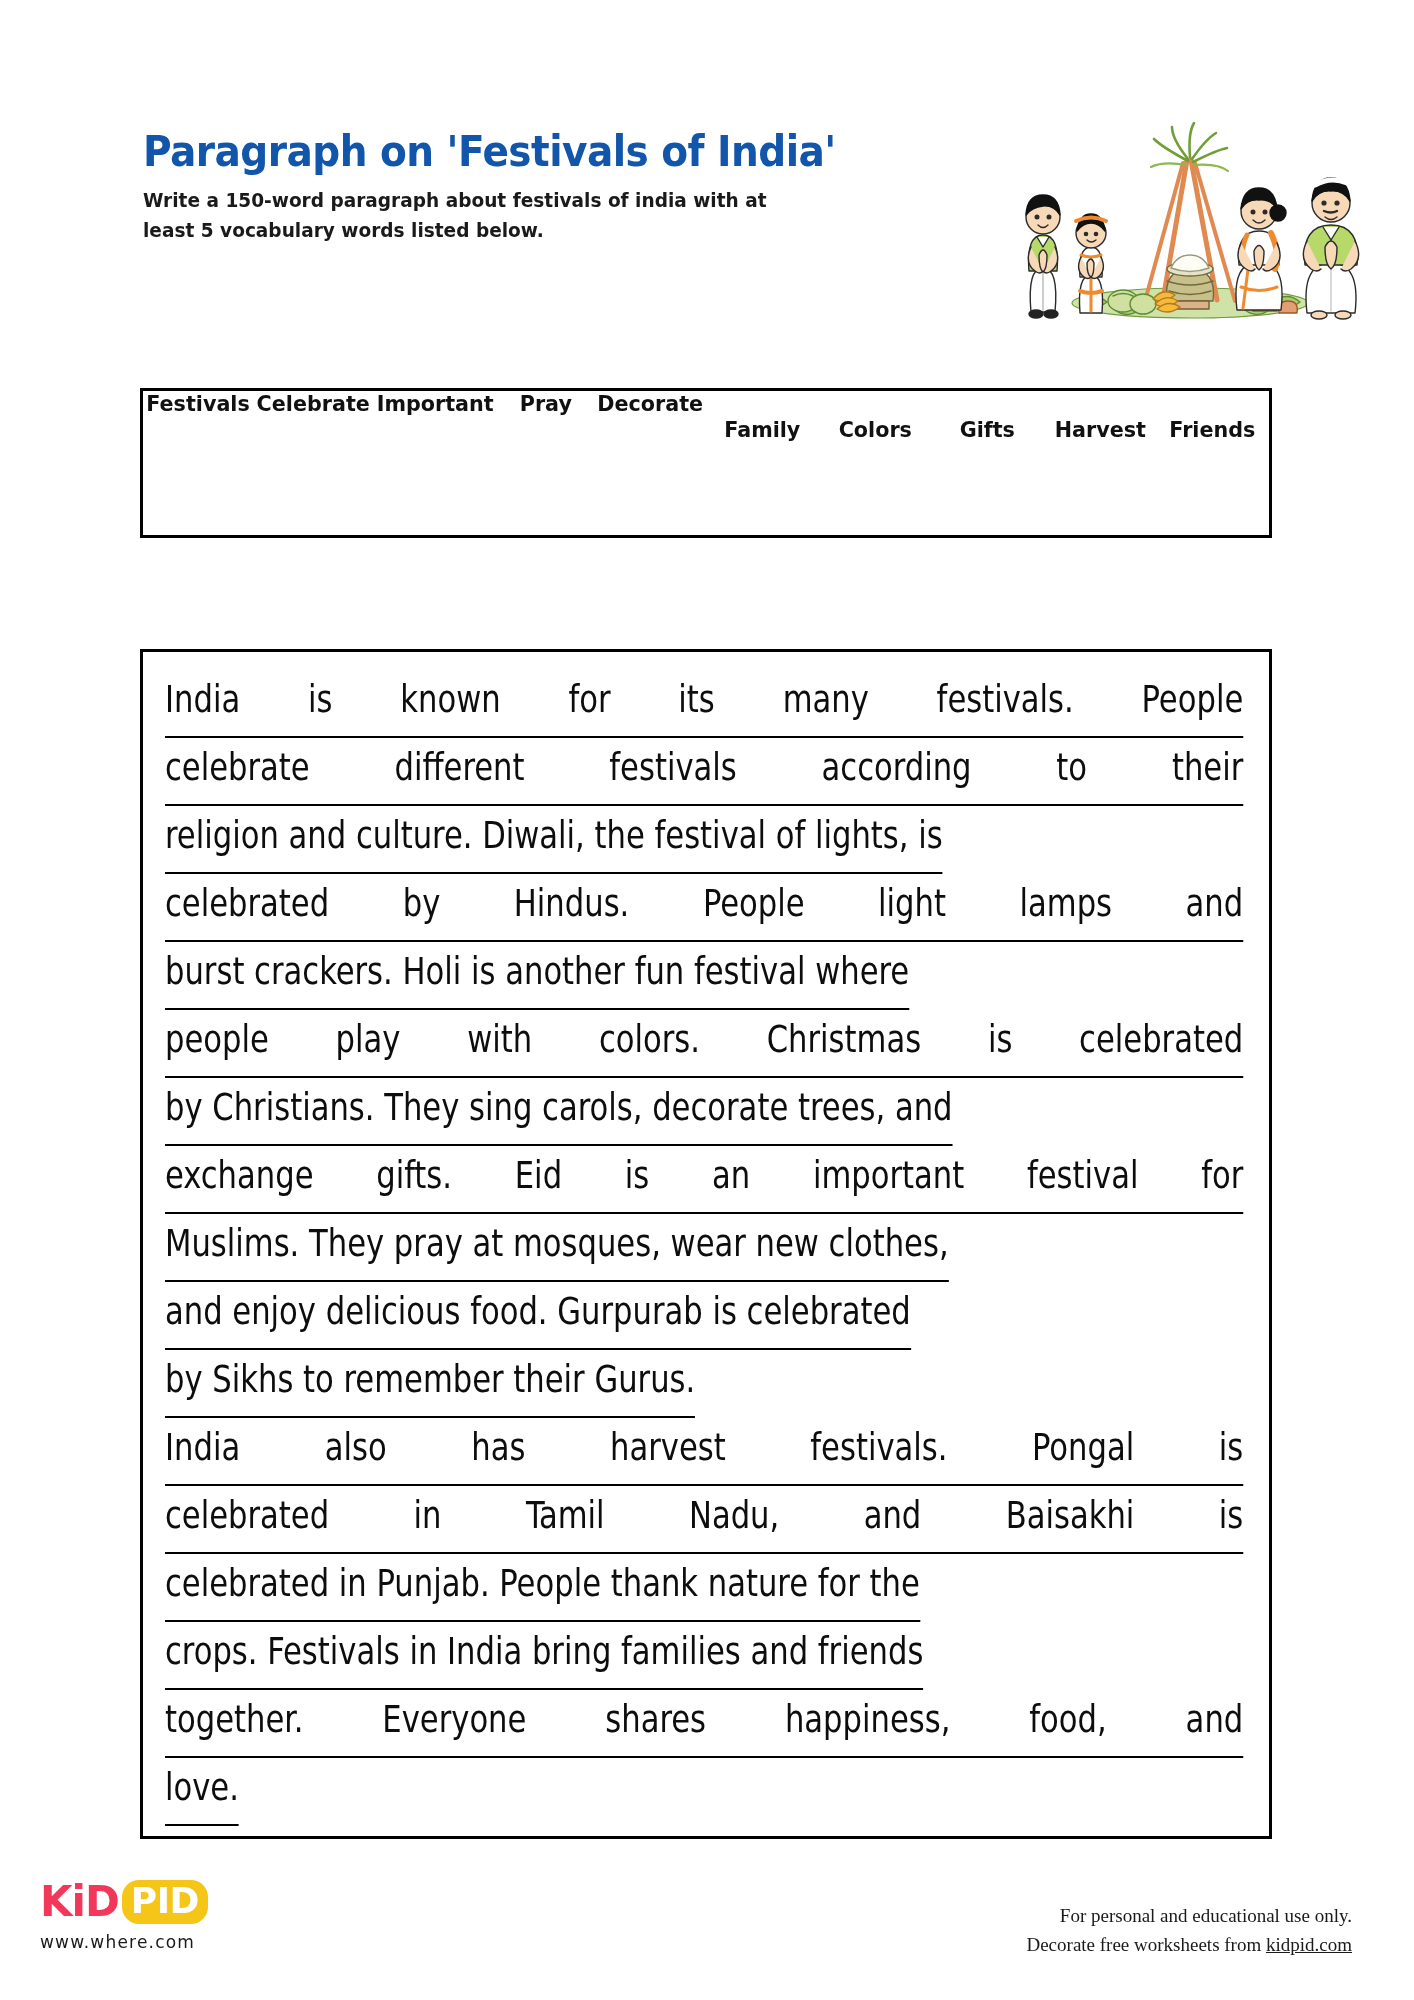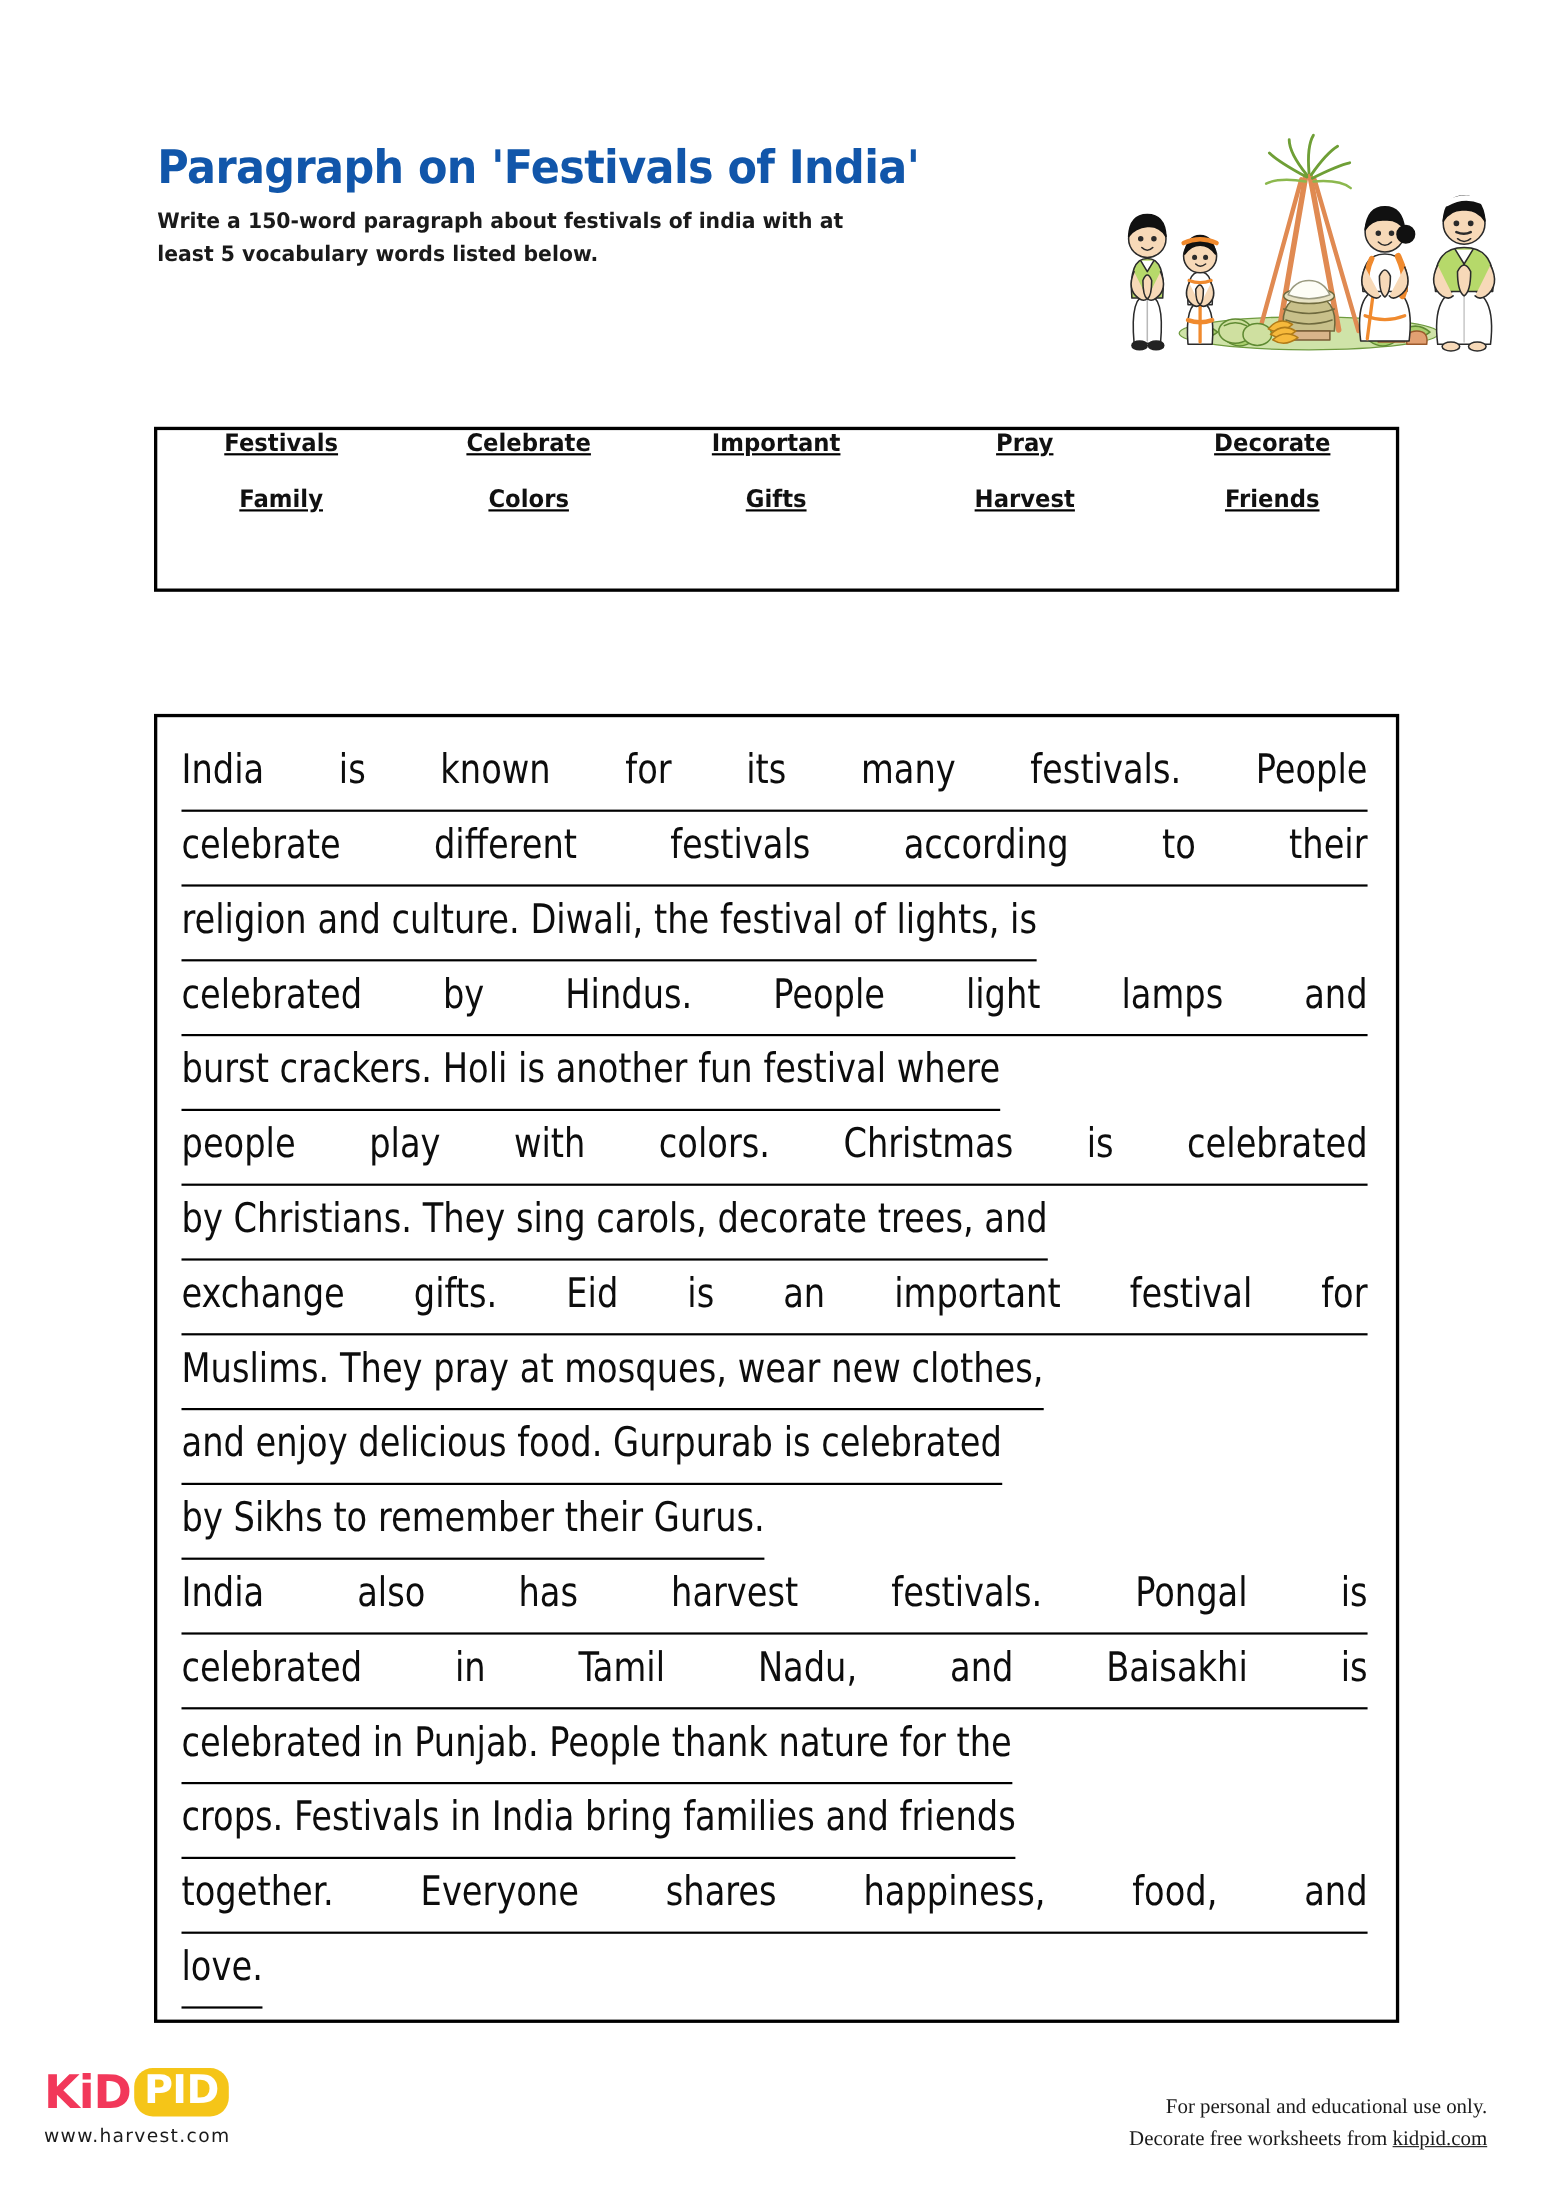--- a/index.html
+++ b/index.html
@@ -65,23 +65,22 @@
   
   .vocab-box {
     position: absolute;
     left: 140px;
     top: 388px;
     width: 1132px;
     height: 150px;
     border: 3px solid #000000;
     box-sizing: border-box;
     display: flex;
-    flex-direction: column;
-    justify-content: flex-start;
-    text-decoration: underline;
+    flex-direction: row;
+    justify-content: space-between;
   }
   .vocab-row {
     display: flex;
     width: 100%;
   }
   .vocab-row + .vocab-row { margin-top: 26px; }
   .vocab-cell {
     flex: 1 1 0;
     text-align: center;
     font-family: "DejaVu Sans", sans-serif;
@@ -372,21 +371,21 @@
       <div class="answer-line"><span class="txt">love.</span></div>
     </div>
 
   <div class="footer-logo">
     <div class="logo-row">
       <span class="logo-kid">KiD</span>
       <span class="logo-pid-wrap">
         <span class="logo-pid">PID</span>
       </span>
     </div>
-    <div class="logo-url">www.harvest.com</div>
+    <div class="logo-url">www.where.com</div>
   </div>
 
   <div class="footer-note">
     <div>For personal and educational use only.</div>
     <div>
       <span>Decorate free worksheets from </span><span class="link">kidpid.com</span>
     </div>
   </div>
 
 </div>

